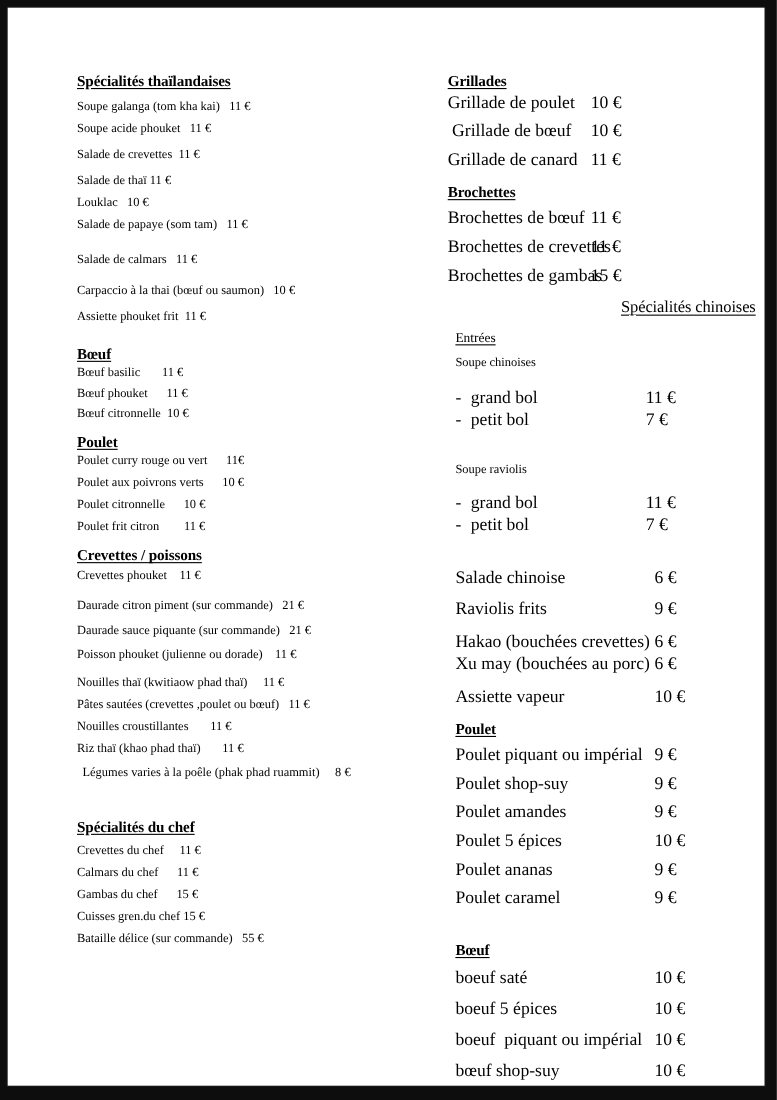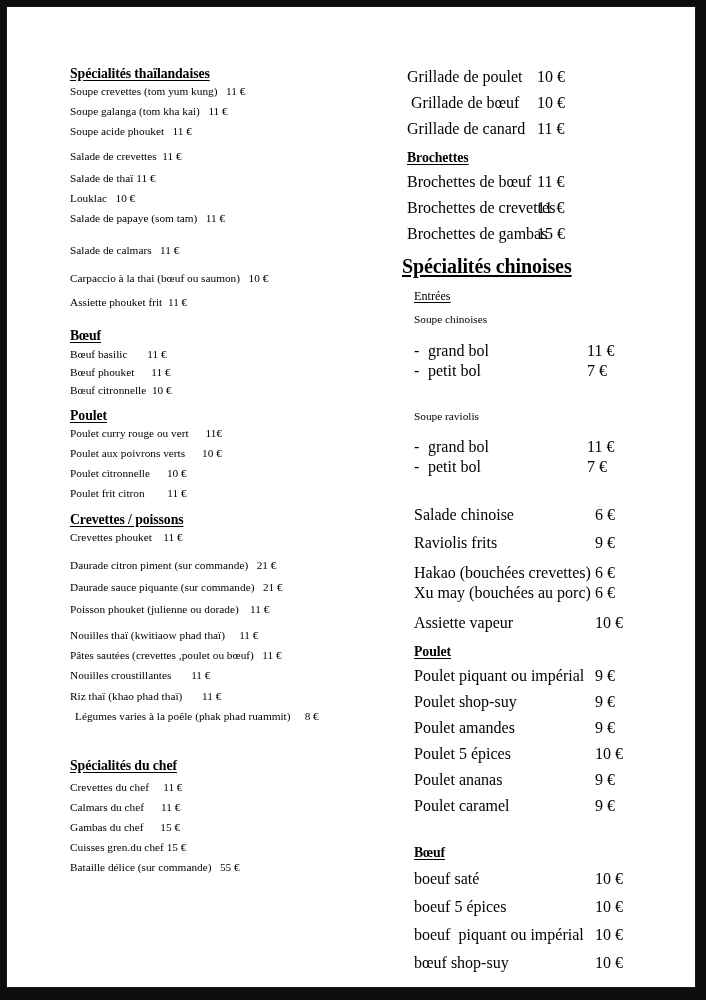--- a/index.html
+++ b/index.html
@@ -32,28 +32,29 @@
   }
   .col {
     position: absolute;
     top: 58px;
   }
   .col-left  { left: 63px; width: 330px; }
   .col-right { left: 395px; width: 285px; }
 
   
   .h-major {
-    font-size: 20px;
-    font-weight: bold;
+    font-size: 15px;
+    font-weight: normal;
     color: #000;
     text-decoration: underline;
     text-underline-offset: 2px;
     line-height: 1.25;
     margin: 0;
     letter-spacing: -0.1px;
+    text-align: right;
   }
   .h-section {
     font-size: 13.8px;
     font-weight: bold;
     color: #000;
     text-decoration: underline;
     text-underline-offset: 2px;
     line-height: 1.25;
     margin: 0;
     letter-spacing: -0.1px;
@@ -114,21 +115,20 @@
 </head>
 <body>
 
 <div class="page-frame">
   <div class="menu-body">
 
     <div class="col col-left">
 
       <div class="h-section">Spécialités thaïlandaises</div>
       <div class="sp-2"></div>
-      <div class="row"><span class="nm">Soupe crevettes (tom yum kung)</span><span>   </span><span class="pr">11 €</span></div>
       <div class="sp-6"></div>
       <div class="row"><span class="nm">Soupe galanga (tom kha kai)</span><span>   </span><span class="pr">11 €</span></div>
       <div class="sp-6"></div>
       <div class="row"><span class="nm">Soupe acide phouket</span><span>   </span><span class="pr">11 €</span></div>
       <div class="sp-10"></div>
       <div class="row"><span class="nm">Salade de crevettes</span><span>  </span><span class="pr">11 €</span></div>
       <div class="sp-8"></div>
       <div class="row"><span class="nm">Salade de thaï</span><span> </span><span class="pr">11 €</span></div>
       <div class="sp-6"></div>
       <div class="row"><span class="nm">Louklac</span><span>   </span><span class="pr">10 €</span></div>
@@ -197,20 +197,21 @@
       <div class="row"><span class="nm">Gambas du chef</span><span>      </span><span class="pr">15 €</span></div>
       <div class="sp-6"></div>
       <div class="row"><span class="nm">Cuisses gren.du chef</span><span> </span><span class="pr">15 €</span></div>
       <div class="sp-6"></div>
       <div class="row"><span class="nm">Bataille délice (sur commande)</span><span>   </span><span class="pr">55 €</span></div>
 
     </div>
 
     <div class="col col-right">
 
+      <div class="h-section indent-2">Grillades</div>
       <div class="sp-2"></div>
       <div class="row-tab tab-a indent-2"><span class="nm">Grillade de poulet</span><span class="pr">10 €</span></div>
       <div class="sp-6"></div>
       <div class="row-tab tab-a indent-2"><span class="nm"> Grillade de bœuf</span><span class="pr">10 €</span></div>
       <div class="sp-6"></div>
       <div class="row-tab tab-a indent-2"><span class="nm">Grillade de canard</span><span class="pr">11 €</span></div>
 
       <div class="sp-10"></div>
 
       <div class="h-section indent-2">Brochettes</div>

